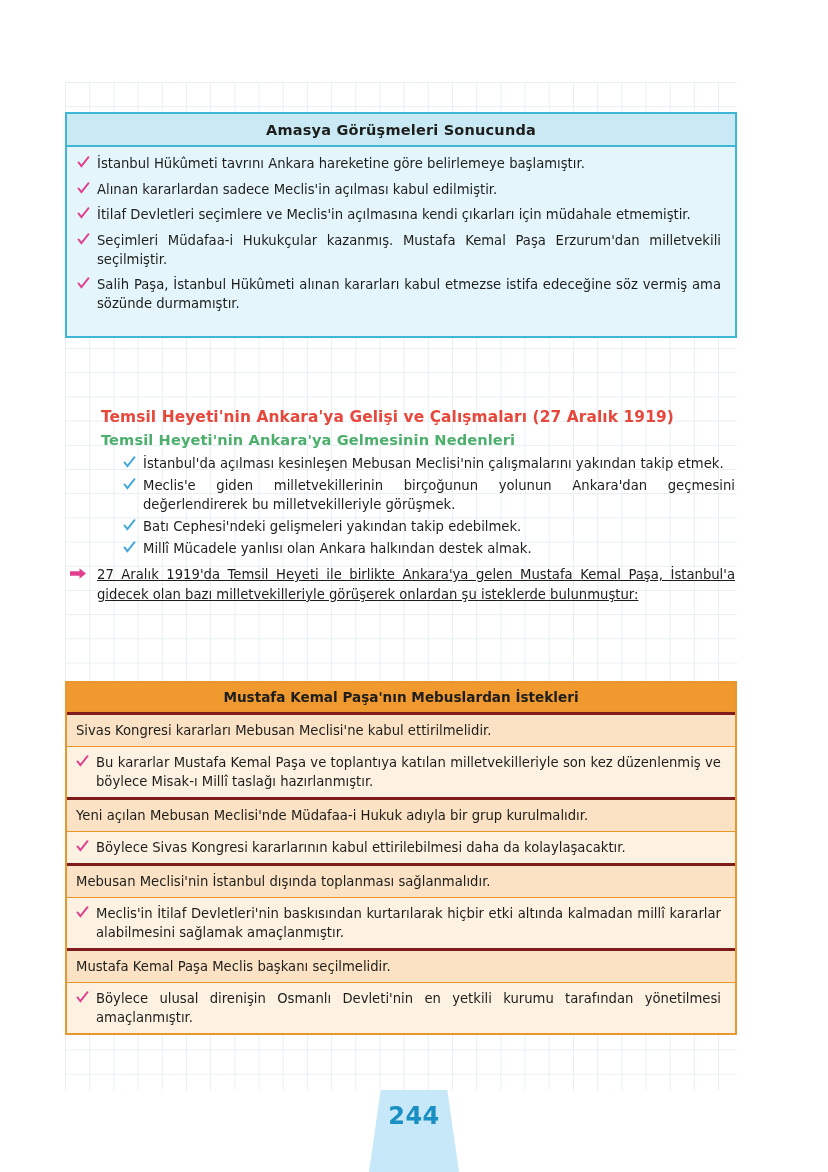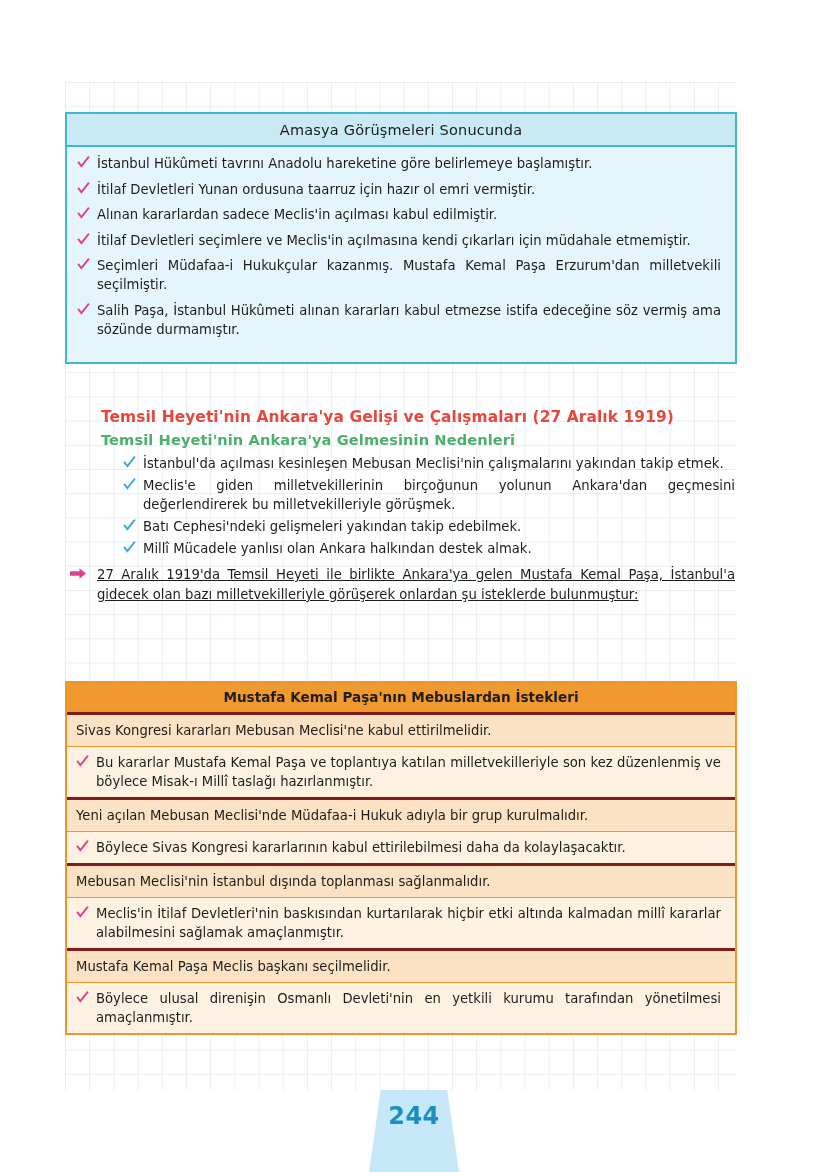--- a/index.html
+++ b/index.html
@@ -48,21 +48,21 @@
     top: 112px;
     border: 2px solid #3fb6d4;
     background: #e4f6fc;
     box-sizing: border-box;
   }
   .blue-box-header {
     background: #c9eaf4;
     border-bottom: 2px solid #3fb6d4;
     text-align: center;
     font-size: 14.5px;
-    font-weight: 400;
+    font-weight: 700;
     color: #1d1d1b;
     letter-spacing: .2px;
     padding: 8px 4px 7px;
   }
   .blue-box-body {
     padding: 7px 14px 11px 10px;
   }
 
   
   .ck-item {
@@ -196,31 +196,23 @@
   <div class="content-col blue-box">
     <div class="blue-box-header">Amasya Görüşmeleri Sonucunda</div>
     <div class="blue-box-body">
 
       <div class="ck-item">
         <span class="ck-mark">
           <svg width="13" height="13" viewBox="0 0 13 13">
               <path d="M1.5 6.4 L4.4 10.2 L11.5 1.2" stroke="#e0408f" stroke-width="1.9" fill="none" stroke-linecap="round"></path>
             </svg>
         </span>
-        <span class="ck-text nojustify">İstanbul Hükûmeti tavrını Anadolu hareketine göre belirlemeye başlamıştır.</span>
-      </div>
-
-      <div class="ck-item">
-        <span class="ck-mark">
-          <svg width="13" height="13" viewBox="0 0 13 13">
-              <path d="M1.5 6.4 L4.4 10.2 L11.5 1.2" stroke="#e0408f" stroke-width="1.9" fill="none" stroke-linecap="round"></path>
-            </svg>
-        </span>
-        <span class="ck-text nojustify">İtilaf Devletleri Yunan ordusuna taarruz için hazır ol emri vermiştir.</span>
-      </div>
+        <span class="ck-text nojustify">İstanbul Hükûmeti tavrını Ankara hareketine göre belirlemeye başlamıştır.</span>
+      </div>
+
 
       <div class="ck-item">
         <span class="ck-mark">
           <svg width="13" height="13" viewBox="0 0 13 13">
               <path d="M1.5 6.4 L4.4 10.2 L11.5 1.2" stroke="#e0408f" stroke-width="1.9" fill="none" stroke-linecap="round"></path>
             </svg>
         </span>
         <span class="ck-text nojustify">Alınan kararlardan sadece Meclis'in açılması kabul edilmiştir.</span>
       </div>
 

